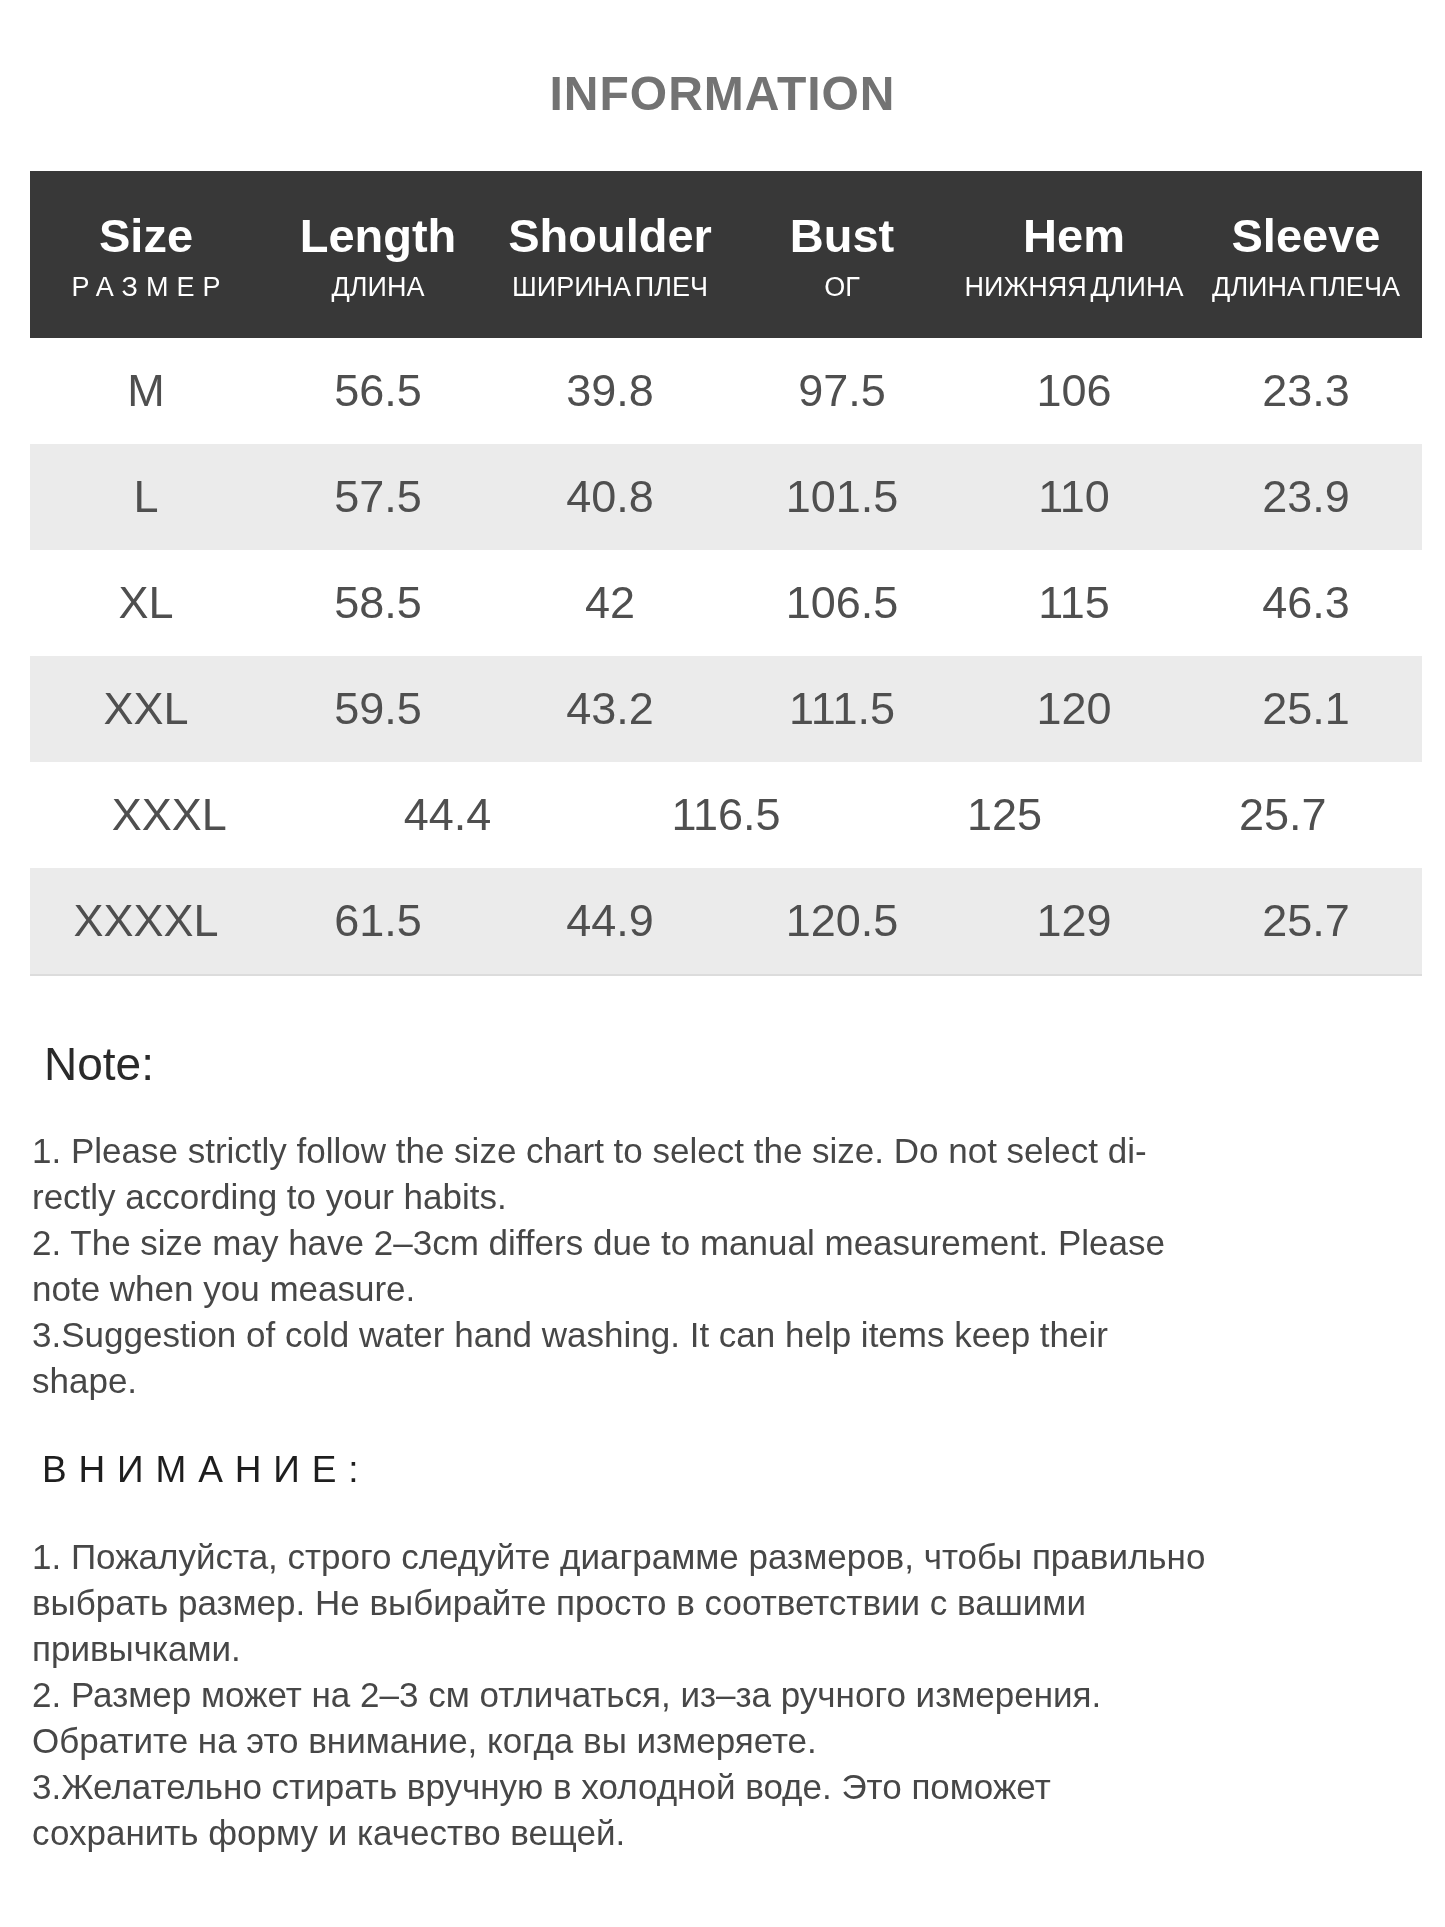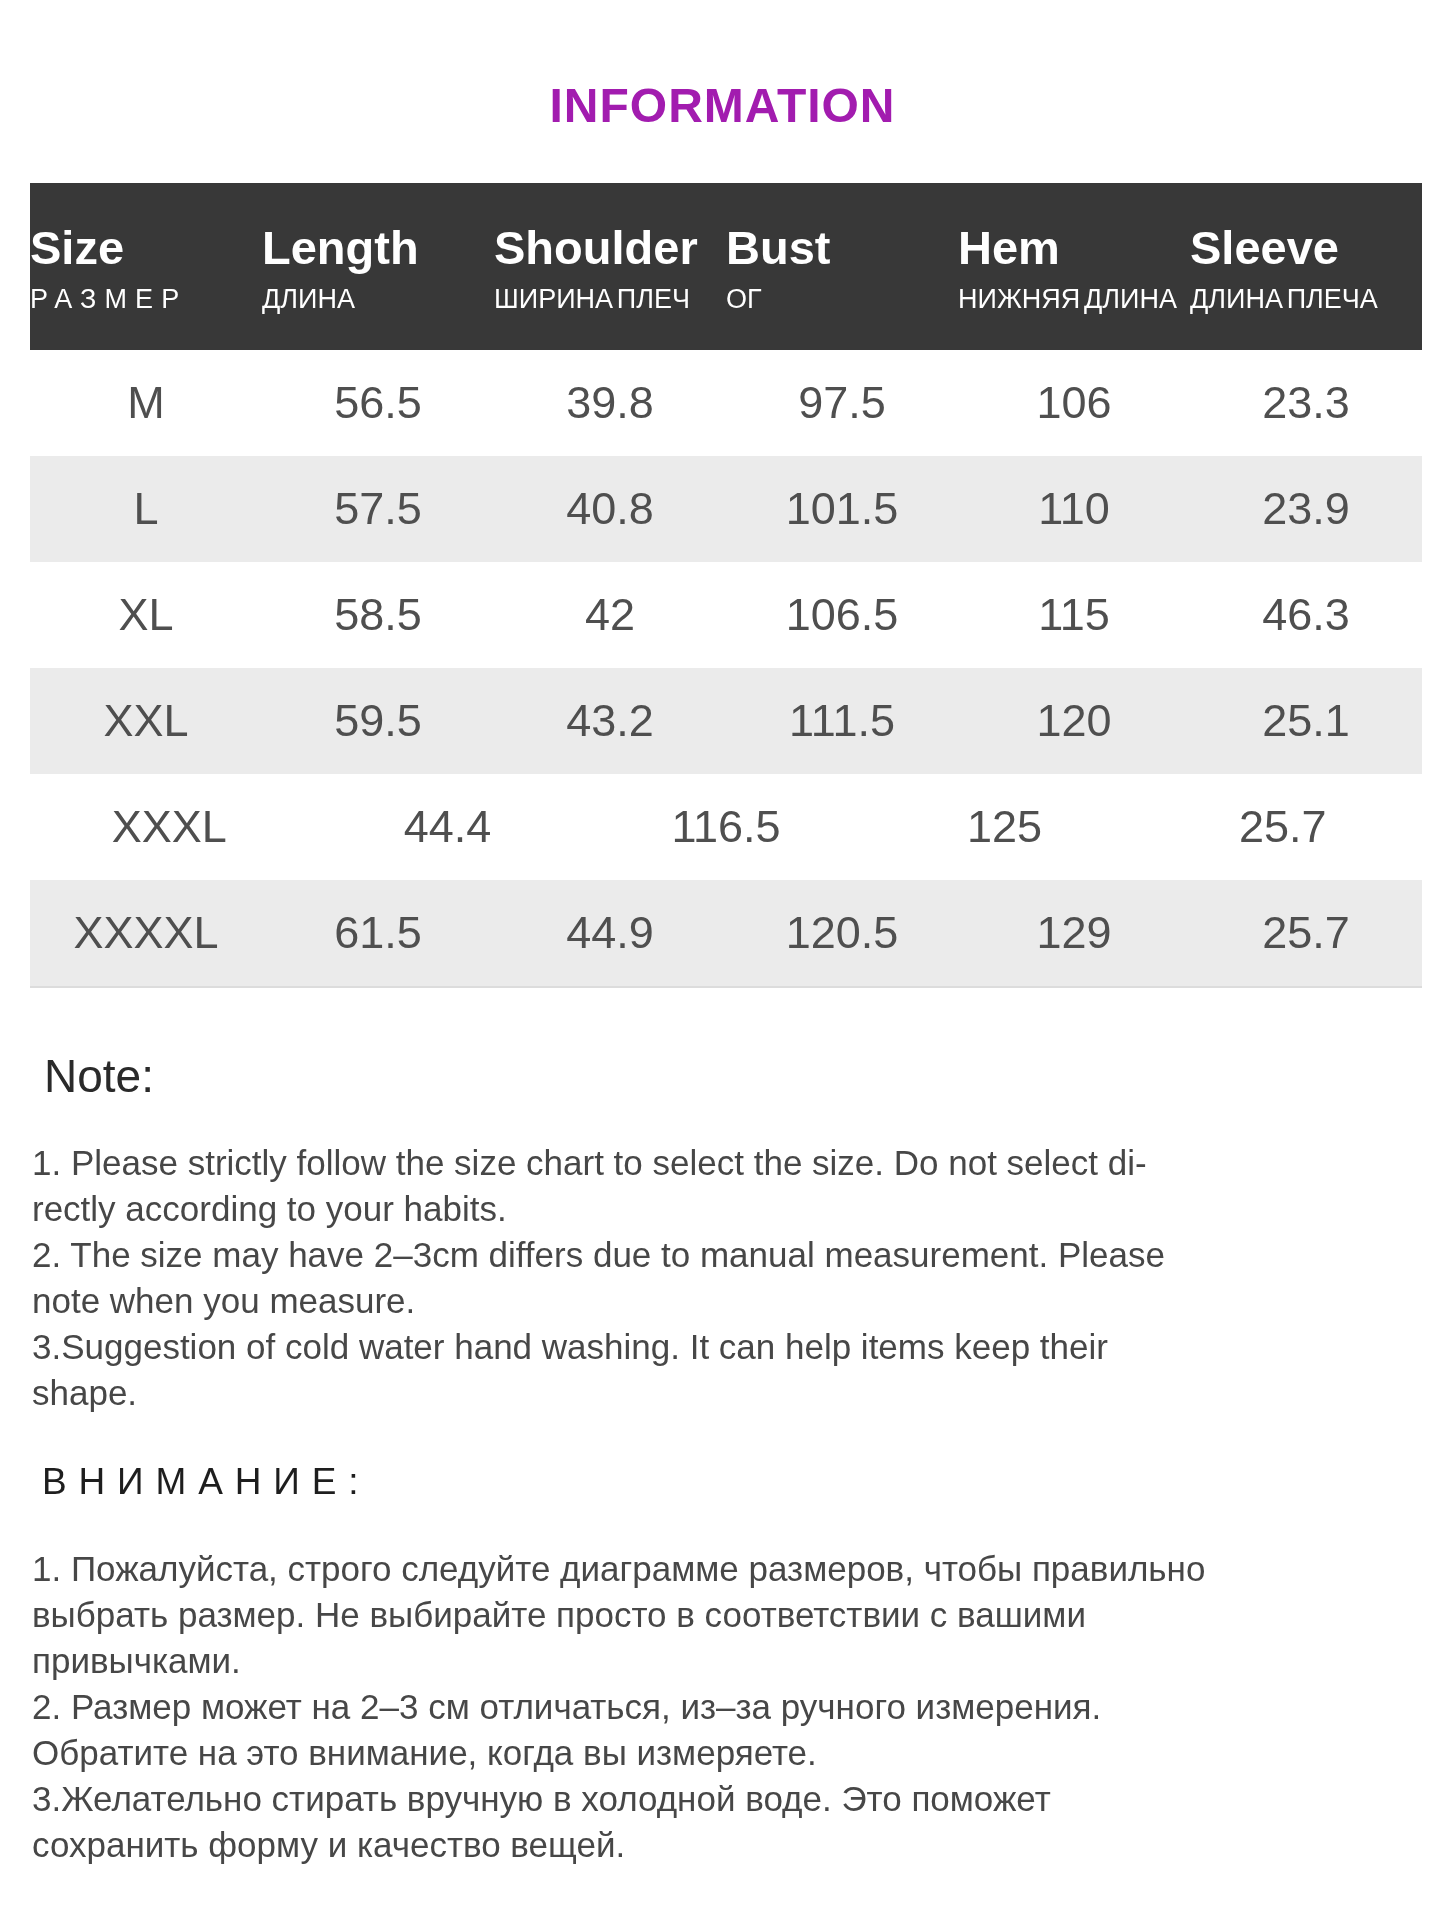--- a/index.html
+++ b/index.html
@@ -10,44 +10,44 @@
   .page {
     position: relative;
     width: 1445px;
     height: 1927px;
     background: #ffffff;
     font-family: "Liberation Sans", sans-serif;
     overflow: hidden;
   }
   
   .title {
-    margin: 12px;
+    margin: 0;
     padding-top: 68px;
     text-align: center;
     font-size: 48px;
     line-height: 52px;
     font-weight: bold;
     letter-spacing: 1px;
-    color: #a21caf;
+    color: #737373;
   }
   
   .size-table {
     margin: 51px 23px 0 30px;
     border-bottom: 2px solid #dcdcdc;
   }
   .thead {
     display: flex;
     height: 167px;
     background: var(--header-bg, #383838);
   }
   .th {
     flex: 1 1 0;
     display: flex;
     flex-direction: column;
-    align-items: flex-start;
+    align-items: center;
     justify-content: center;
     gap: 15px;
     padding-top: 4px;
   }
   .th .en {
     font-size: 47px;
     line-height: 1;
     font-weight: bold;
     color: var(--header-text, #ffffff);
   }

